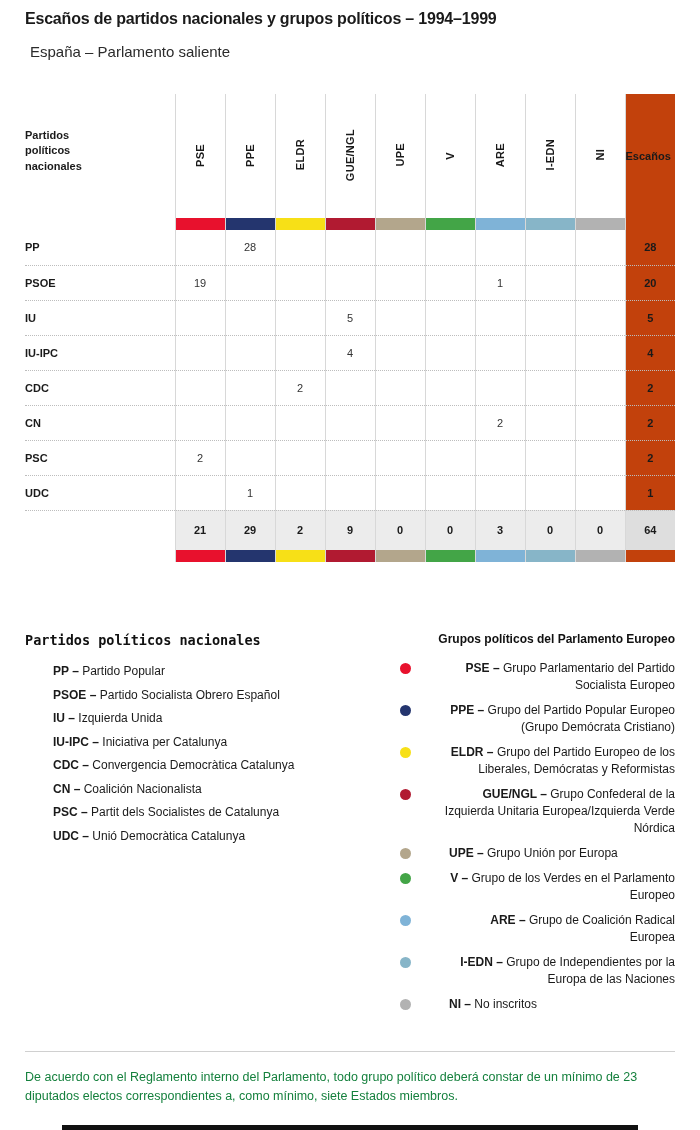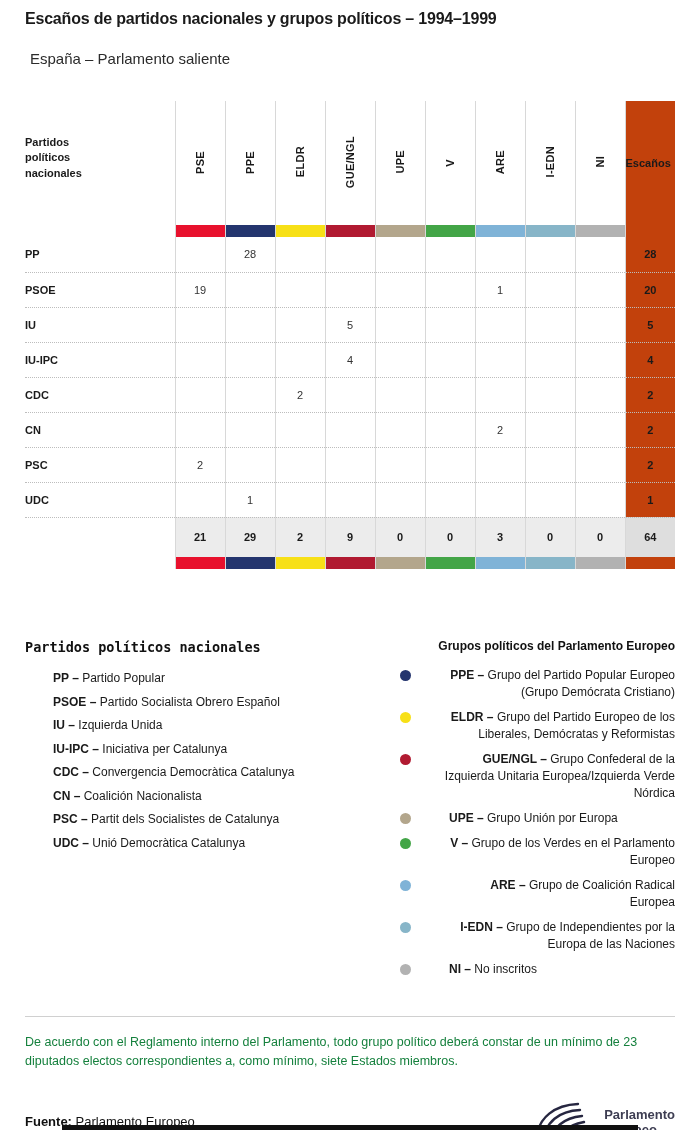--- a/index.html
+++ b/index.html
@@ -6,21 +6,21 @@
   html, body { margin: 0; padding: 0; }
   body {
     width: 700px; height: 1130px; position: relative; overflow: hidden;
     background: #ffffff; color: #1a1a1a;
     font-family: "Liberation Sans", sans-serif;
   }
   .content { padding: 0 25px; }
 
   
   .page-title { padding-top: 10px; font-size: 16px; font-weight: 700; letter-spacing: -0.2px; }
-  .page-subtitle { margin-top: 22px; margin-left: 5px; font-size: 15px; font-weight: 400; color: #2b2b2b; }
+  .page-subtitle { margin-top: 15px; margin-left: 5px; font-size: 15px; font-weight: 400; color: #2b2b2b; }
 
   
   table.seats { border-collapse: collapse; table-layout: fixed; width: 650px; margin-top: 34px; }
   table.seats th, table.seats td { padding: 0; font-size: 11px; }
   .group-cell { border-left: 1px solid #d8d8d8; text-align: center; color: #333; }
   .seats-cell { border-left: 1px solid #d8d8d8; background: #c2410c; font-weight: 700; text-align: center; color: #1a1a1a; }
 
   tr.header-row th { height: 124px; vertical-align: middle; font-weight: 700; }
   th.label-header { vertical-align: bottom; text-align: left; }
   .label-header-text { width: 58px; padding-bottom: 10px; font-size: 11px; line-height: 1.4;
@@ -255,20 +255,24 @@
       <div class="ln-item"><span class="abbr">IU –</span> <span>Izquierda Unida</span></div>
       <div class="ln-item"><span class="abbr">IU-IPC –</span> <span>Iniciativa per Catalunya</span></div>
       <div class="ln-item"><span class="abbr">CDC –</span> <span>Convergencia Democràtica Catalunya</span></div>
       <div class="ln-item"><span class="abbr">CN –</span> <span>Coalición Nacionalista</span></div>
       <div class="ln-item"><span class="abbr">PSC –</span> <span>Partit dels Socialistes de Catalunya</span></div>
       <div class="ln-item"><span class="abbr">UDC –</span> <span>Unió Democràtica Catalunya</span></div>
     </div>
 
     <div class="legend-groups">
       <h3>Grupos políticos del Parlamento Europeo</h3>
+      <div class="lg-item">
+          <span class="dot" style="background-color: rgb(232, 17, 45);"></span>
+          <span class="lg-text"><span class="abbr">PSE –</span> <span>Grupo Parlamentario del Partido Socialista Europeo</span></span>
+        </div>
       <div class="lg-item">
           <span class="dot" style="background-color: rgb(36, 53, 110);"></span>
           <span class="lg-text"><span class="abbr">PPE –</span> <span>Grupo del Partido Popular Europeo (Grupo Demócrata Cristiano)</span></span>
         </div>
       <div class="lg-item">
           <span class="dot" style="background-color: rgb(247, 224, 23);"></span>
           <span class="lg-text"><span class="abbr">ELDR –</span> <span>Grupo del Partido Europeo de los Liberales, Demócratas y Reformistas</span></span>
         </div>
       <div class="lg-item">
           <span class="dot" style="background-color: rgb(177, 26, 49);"></span>

